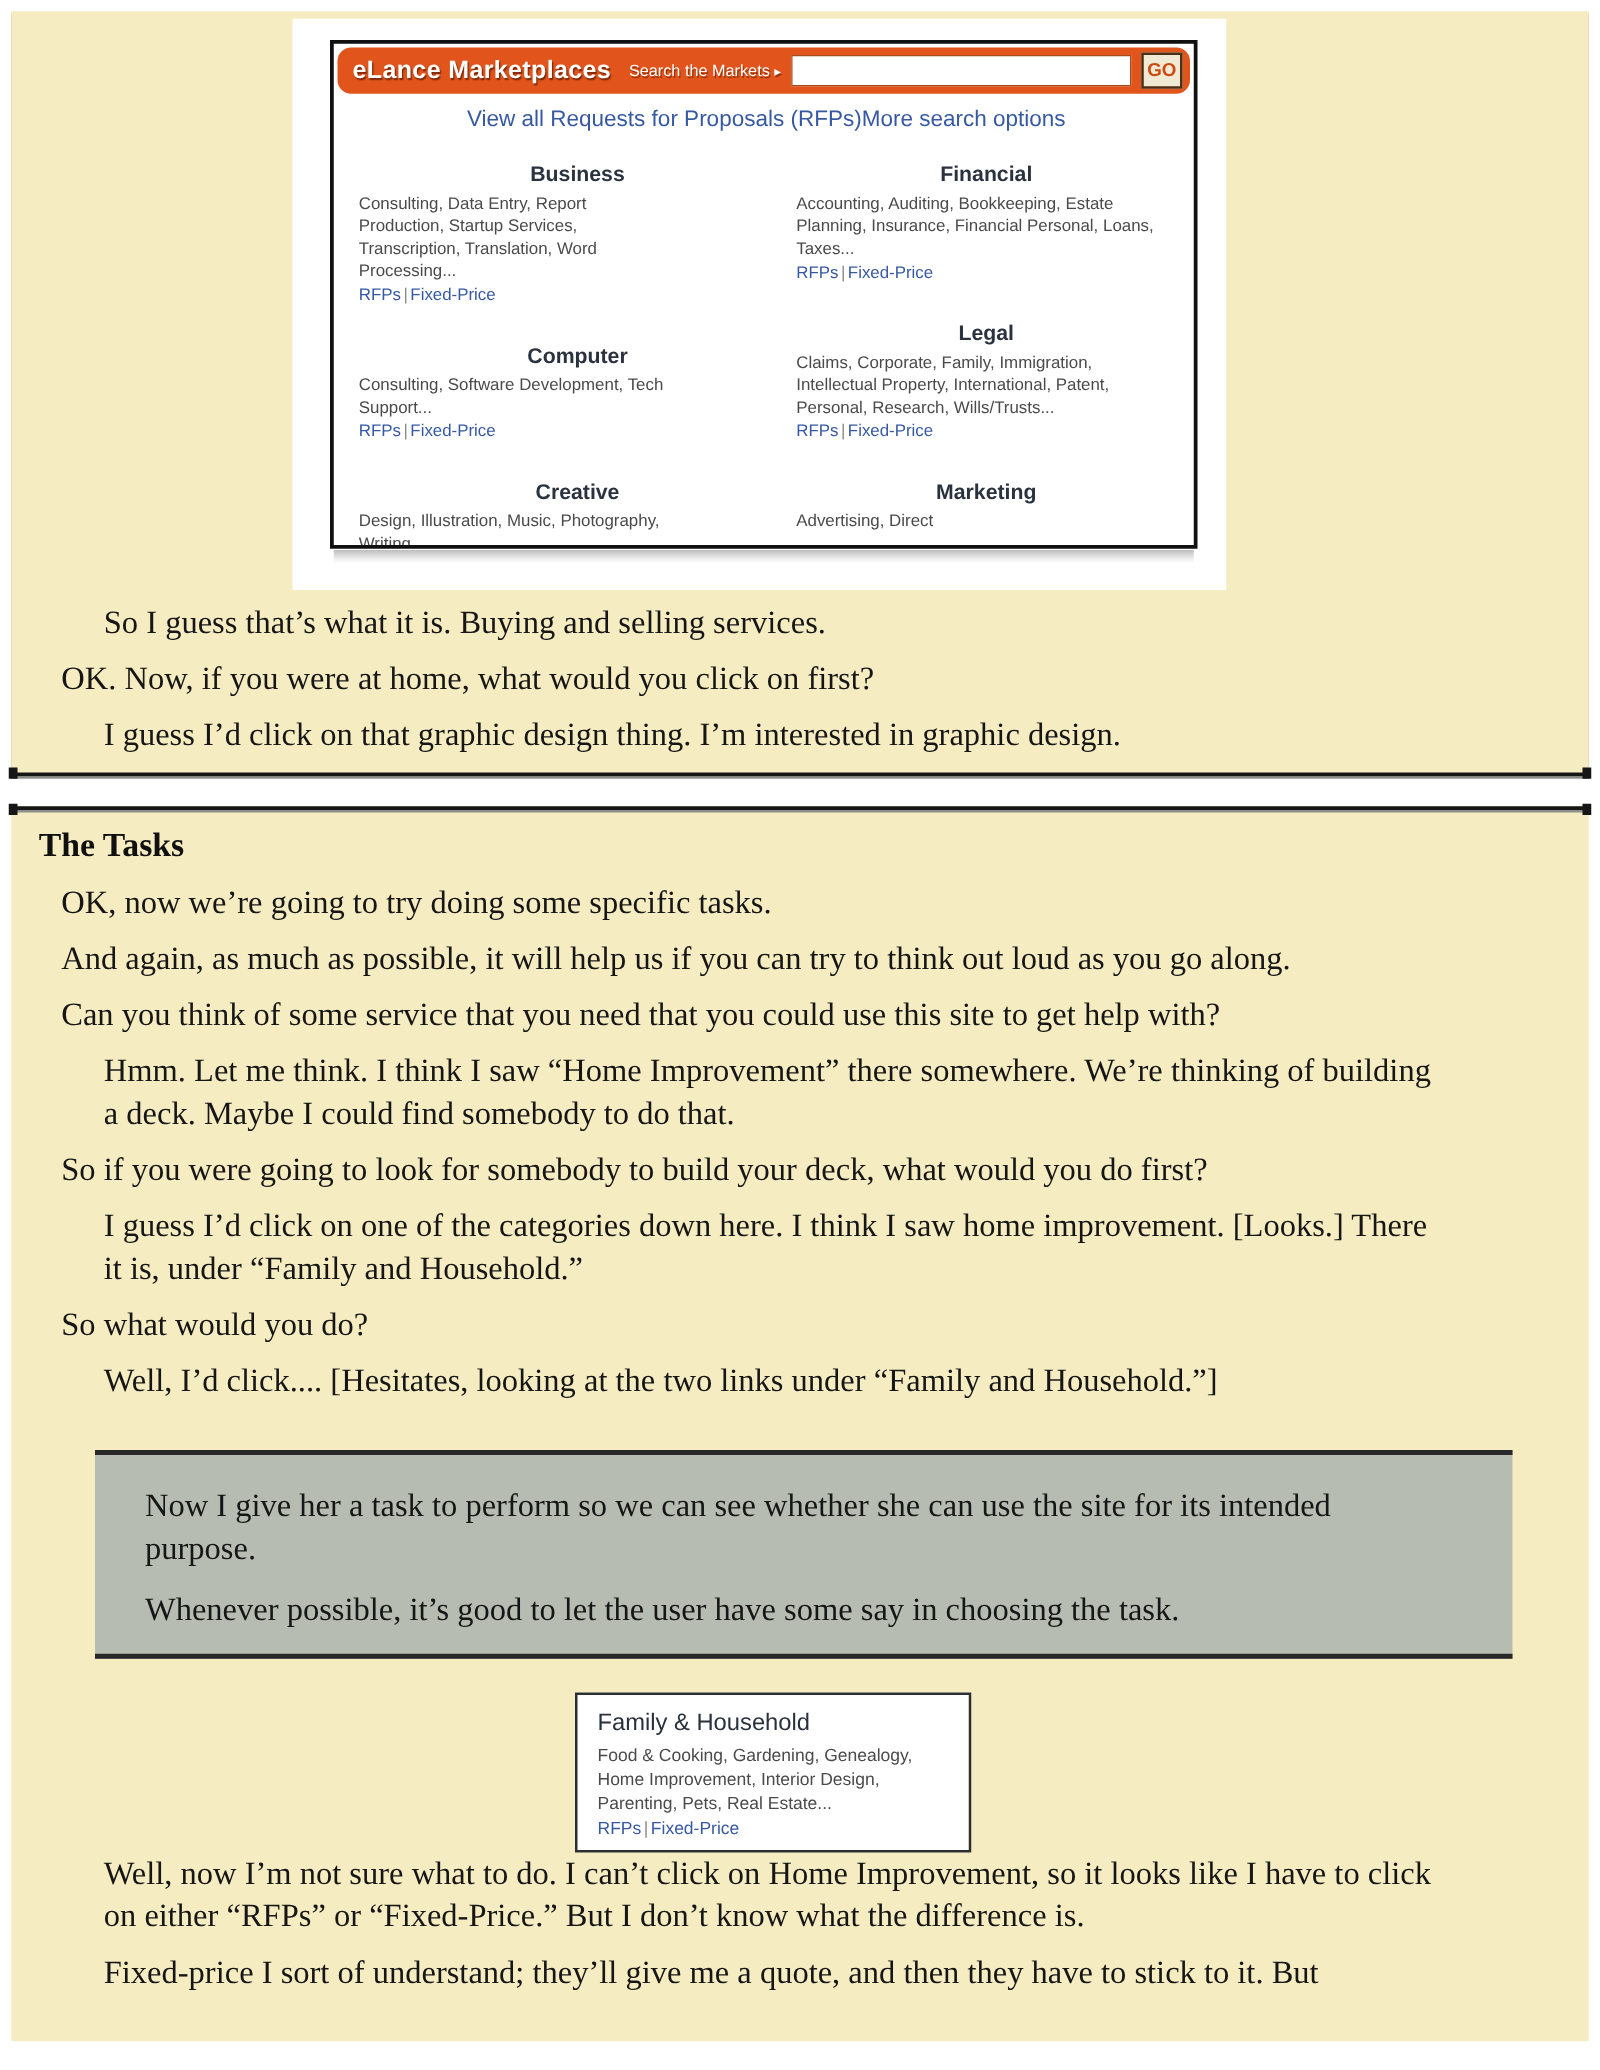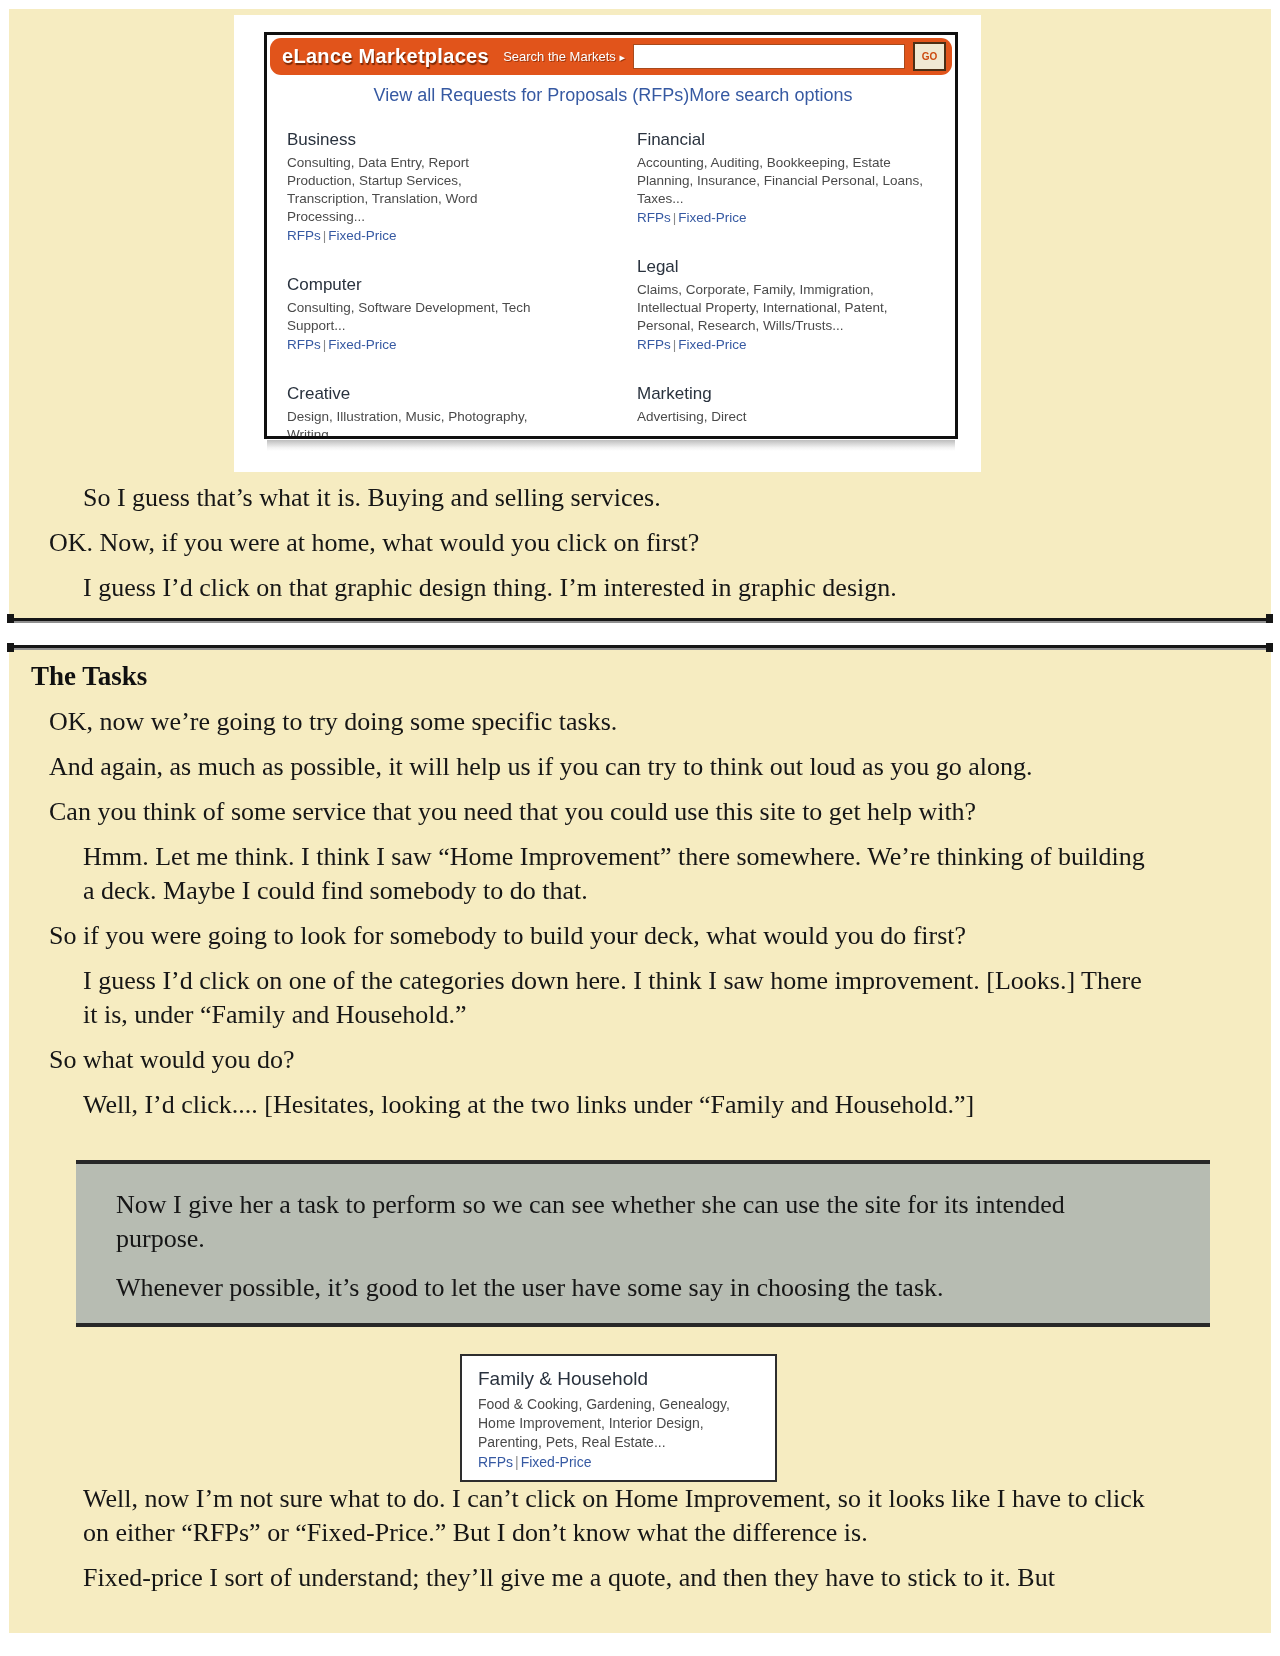--- a/index.html
+++ b/index.html
@@ -31,26 +31,26 @@
   .blur{height:11px;margin:1px 26px 0 33px;background:linear-gradient(#bdbdbd,#f3f3f3 70%,#fff);}
   .ebar{margin:3px;height:37px;background:#e1541b;display:flex;align-items:center;
     padding:0 6px 0 12px;gap:8px;border-radius:11px;}
   .brand{color:#fff;font-weight:bold;font-size:20px;letter-spacing:.3px;
     text-shadow:1px 2px 1px rgba(105,32,0,.85);white-space:nowrap;}
   .slabel{margin-left:auto;color:#fff;font-size:13px;white-space:nowrap;
     text-shadow:1px 1px 0 rgba(105,32,0,.6);}
   .arr{font-size:11px;}
   .einput{width:272px;height:25px;border:1px solid #a84a1c;background:#fff;box-sizing:border-box;}
   .go{width:33px;height:29px;background:#f0e9d3;border:2px solid #4c2f15;color:#cc4a10;
-    font-weight:bold;font-size:10px;font-family:"Liberation Sans",sans-serif;padding:0;line-height:1;}
+    font-weight:bold;font-size:15px;font-family:"Liberation Sans",sans-serif;padding:0;line-height:1;}
   .elinks{display:flex;justify-content:center;margin:10px 16px 12px 20px;font-size:18px;}
   .blu{color:#3659a2;text-decoration:none;cursor:pointer;}
   .cats{display:grid;grid-template-columns:350px 1fr;margin:24px 14px 0 20px;}
   .cat{margin-bottom:30px;}
-  .cat-h{font-size:17px;font-weight:normal;color:#29323e;margin-bottom:4px;}
+  .cat-h{font-size:17px;font-weight:bold;color:#29323e;margin-bottom:4px;text-align:center;}
   .cat-d{font-size:13.5px;line-height:18px;color:#4a4a4a;}
   .col-l .cat-d{max-width:252px;}
   .col-r .cat-d{max-width:318px;}
   .cat-l{font-size:13.5px;line-height:18px;margin-top:1px;}
   .pipe{color:#8a8a8a;padding:0 2px;}
 
   
   .callout{margin:38px 61px 12px 67px;background:#b7bcb2;
     border-top:4px solid #282828;border-bottom:4px solid #282828;
     padding:24px 70px 18px 40px;}

